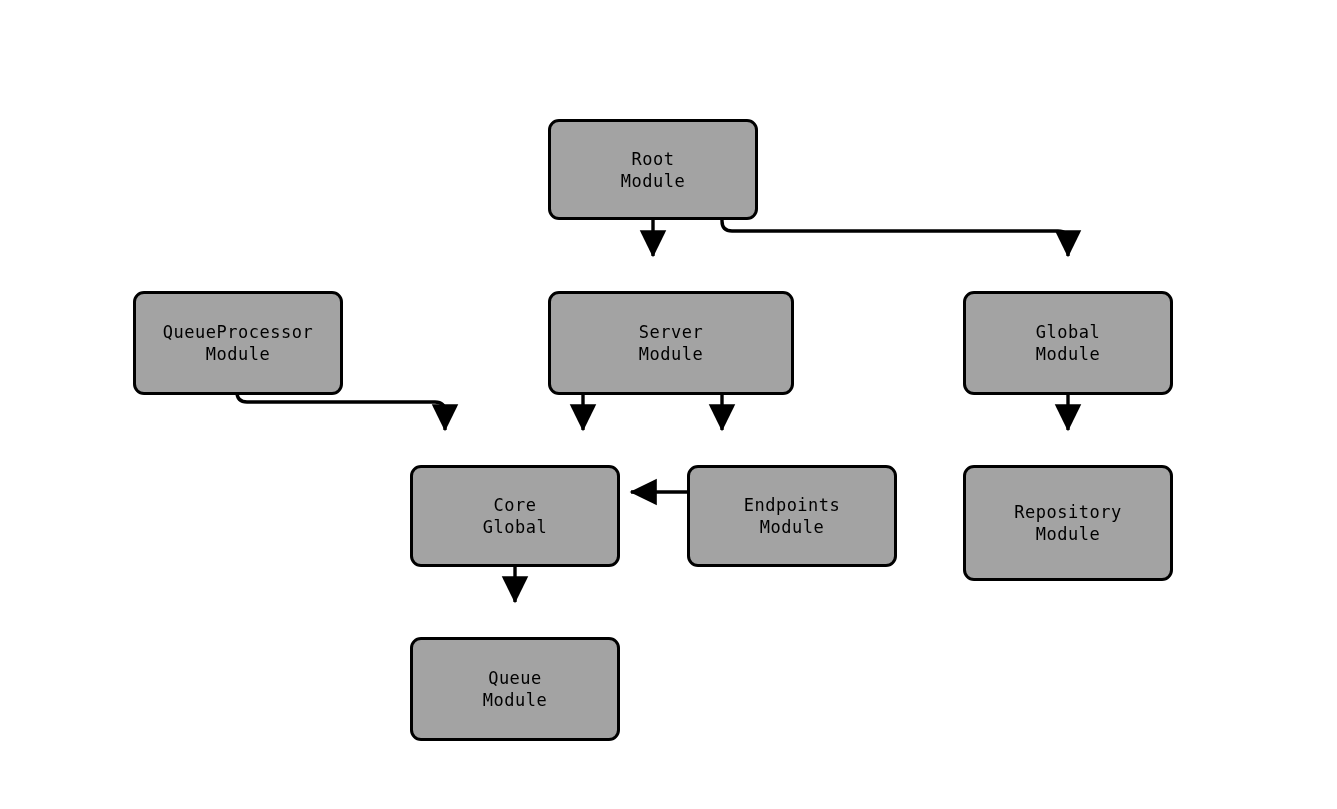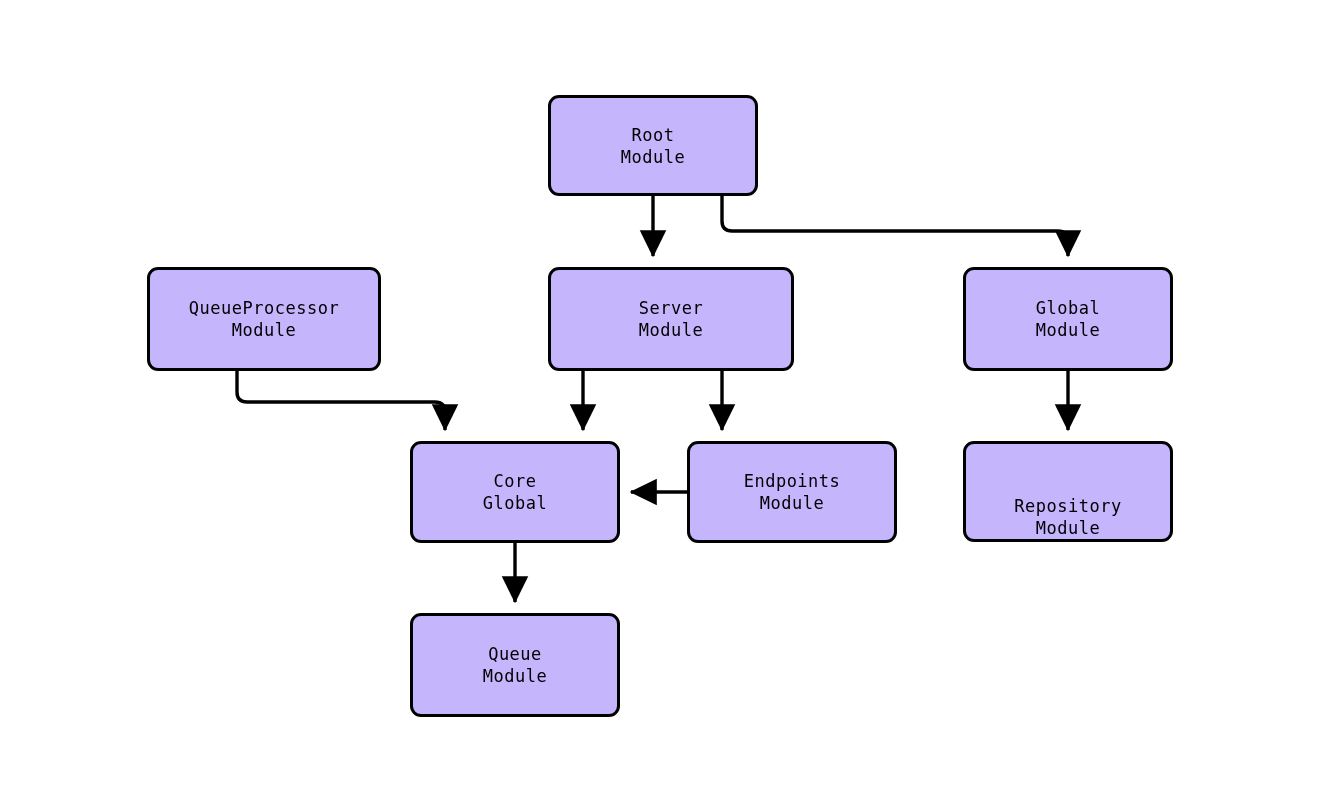--- a/index.html
+++ b/index.html
@@ -24,25 +24,26 @@
     left: 0;
     top: 0;
     width: 1337px;
     height: 809px;
   }
   .node-box {
     position: absolute;
     box-sizing: border-box;
     border: 3px solid #000000;
     border-radius: 11px;
-    background: #c4b5fd;
+    background: #a3a3a3;
     display: flex;
     align-items: center;
     justify-content: center;
     text-align: center;
+    margin-top: 24px;
   }
   .node-label {
     font-family: "DejaVu Sans Mono", "Liberation Mono", monospace;
     font-size: 17px;
     line-height: 22px;
     color: #000000;
     letter-spacing: 0.5px;
     white-space: pre;
     font-weight: 400;
   }
@@ -78,21 +79,21 @@
       <path d="M 515,543 L 515,602" marker-end="url(#arrowhead)"></path>
 
     </g>
   </svg>
 
   <div class="node-box" style="left:548px; top:95px; width:210px; height:101px;">
     <span class="node-label">Root
 Module</span>
   </div>
 
-  <div class="node-box" style="left:147px; top:267px; width:234px; height:104px;">
+  <div class="node-box" style="left:133px; top:267px; width:210px; height:104px;">
     <span class="node-label">QueueProcessor
 Module</span>
   </div>
 
   <div class="node-box" style="left:548px; top:267px; width:246px; height:104px;">
     <span class="node-label">Server
 Module</span>
   </div>
 
   <div class="node-box" style="left:963px; top:267px; width:210px; height:104px;">
@@ -103,21 +104,21 @@
   <div class="node-box" style="left:410px; top:441px; width:210px; height:102px;">
     <span class="node-label">Core
 Global</span>
   </div>
 
   <div class="node-box" style="left:687px; top:441px; width:210px; height:102px;justify-content:center;">
     <span class="node-label">Endpoints
 Module</span>
   </div>
 
-  <div class="node-box" style="left:963px; top:441px; width:210px; height:101px;align-items:flex-end;">
+  <div class="node-box" style="left:963px; top:441px; width:210px; height:116px;">
     <span class="node-label">Repository
 Module</span>
   </div>
 
   <div class="node-box" style="left:410px; top:613px; width:210px; height:104px;">
     <span class="node-label">Queue
 Module</span>
   </div>
 
 </div>

